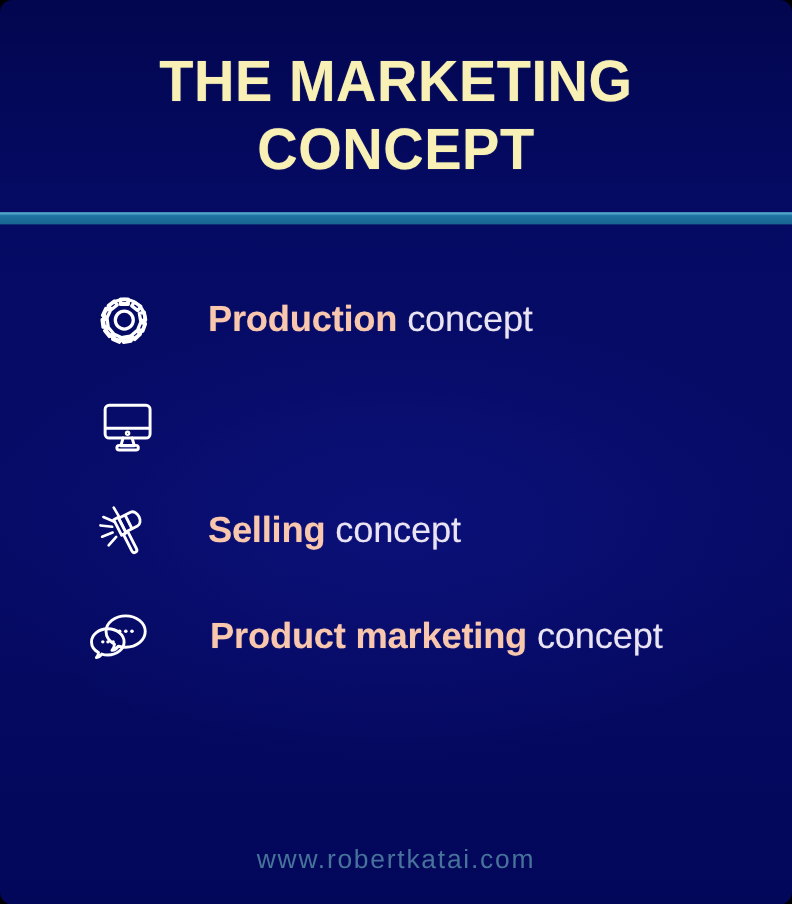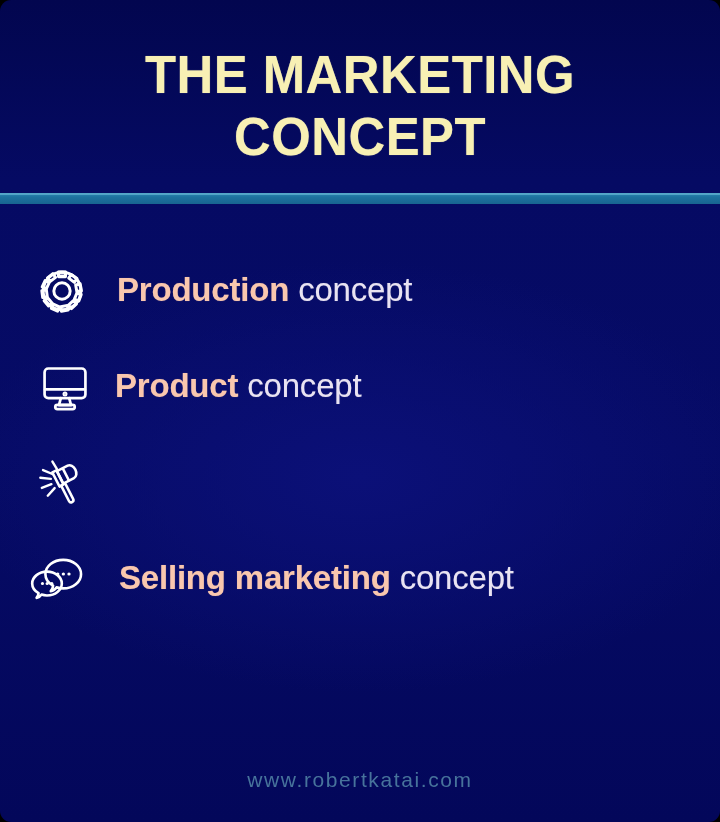--- a/index.html
+++ b/index.html
@@ -64,22 +64,23 @@
     position: absolute;
     left: 0;
     top: 243px;
     width: 720px;
   }
   .concept-row {
     position: relative;
     height: 96px;
     display: flex;
     align-items: center;
-    padding-left: 29px;
+    padding-left: 80px;
     box-sizing: border-box;
+    gap: 21px;
   }
   .icon-cell {
     width: 76px;
     min-width: 76px;
     height: 76px;
     display: flex;
     align-items: center;
     justify-content: flex-start;
   }
   .icon-cell svg {
@@ -120,21 +121,21 @@
   
   .footer {
     position: absolute;
     left: 0;
     top: 768px;
     width: 720px;
     text-align: center;
   }
   .footer-url {
     color: #47739b;
-    font-size: 21px;
+    font-size: 24px;
     letter-spacing: 1.6px;
     font-weight: normal;
     text-align: center;
   }
 </style>
 </head>
 <body>
 
 <div id="poster">
 
@@ -176,42 +177,42 @@
     <div class="concept-row row-product">
       <span class="icon-cell">
         <svg width="52" height="52" viewBox="0 0 56 56" fill="none" stroke="#ffffff" stroke-width="2.9" stroke-linecap="round" stroke-linejoin="round">
           <rect x="6" y="7" width="44" height="32" rx="4"></rect>
           <line x1="6.6" y1="29.5" x2="49.4" y2="29.5"></line>
           <circle cx="28" cy="34.4" r="1.6" stroke-width="2.2"></circle>
           <path d="M23.5 39 L21.5 46.5 L34.5 46.5 L32.5 39"></path>
           <rect x="17.5" y="46.2" width="21" height="4.6" rx="2.3"></rect>
         </svg>
       </span>
-      <span class="row-text">
-        <span class="row-strong">Product</span><span>&nbsp;</span><span class="row-light">concept</span>
-      </span>
     </div>
 
     <div class="concept-row row-selling">
       <span class="icon-cell">
         <svg width="52" height="52" viewBox="0 0 56 56" fill="none" stroke="#ffffff" stroke-width="2.8" stroke-linecap="round" stroke-linejoin="round">
           <g transform="rotate(-27 28 26)">
             <path d="M27.5 12.5 L27.5 27.5 L40.5 27.5 C43.6 27.5 46 24.1 46 20 C46 15.9 43.6 12.5 40.5 12.5 Z"></path>
             <line x1="34.5" y1="13" x2="34.5" y2="27"></line>
             <path d="M22.5 11.5 L27.5 11.5 L27.5 28.5 L22.5 28.5 Z"></path>
             <path d="M24.5 28.5 L24.5 47 C24.5 48.6 25.7 49.6 27 49.6 C28.3 49.6 29.5 48.6 29.5 47 L29.5 28.5"></path>
           </g>
           <g stroke-width="2.6">
             <line x1="17.2" y1="17.5" x2="6.5" y2="13.0"></line>
             <line x1="15.0" y1="22.5" x2="3.6" y2="21.2"></line>
             <line x1="15.5" y1="28.2" x2="5.2" y2="32.2"></line>
             <line x1="19.0" y1="32.4" x2="11.6" y2="40.6"></line>
             <line x1="21.5" y1="12.0" x2="16.6" y2="3.8"></line>
           </g>
         </svg>
+      </span>
+      <span class="row-text">
+        <span class="row-strong">Selling</span><span>&nbsp;</span><span class="row-light">concept</span>
       </span>
     </div>
 
 
     <div class="concept-row row-social">
       <span class="icon-cell">
         <svg width="60" height="54" viewBox="0 0 64 56" fill="none" stroke="#ffffff" stroke-width="2.8" stroke-linecap="round" stroke-linejoin="round">
 
           <path d="M36.5 5.5 C47.0 5.5 55.5 12.3 55.5 20.7 C55.5 29.1 47.0 35.9 36.5 35.9
                    C34.0 35.9 31.6 35.5 29.4 34.8
@@ -232,21 +233,21 @@
                    C5.9 38.6 3.4 34.9 3.4 30.7
                    C3.4 23.7 10.5 18.0 19.2 18.0 Z"></path>
           <g stroke-width="3.2" stroke-linecap="round">
             <line x1="14.3" y1="30.6" x2="14.4" y2="30.6"></line>
             <line x1="19.3" y1="30.6" x2="19.4" y2="30.6"></line>
             <line x1="24.3" y1="30.6" x2="24.4" y2="30.6"></line>
           </g>
         </svg>
       </span>
       <span class="row-text">
-        <span class="row-strong">Selling marketing</span><span>&nbsp;</span><span class="row-light">concept</span>
+        <span class="row-strong">Product marketing</span><span>&nbsp;</span><span class="row-light">concept</span>
       </span>
     </div>
 
   </div>
 
   <div class="footer">
     <span class="footer-url">www.robertkatai.com</span>
   </div>
 
 </div>

